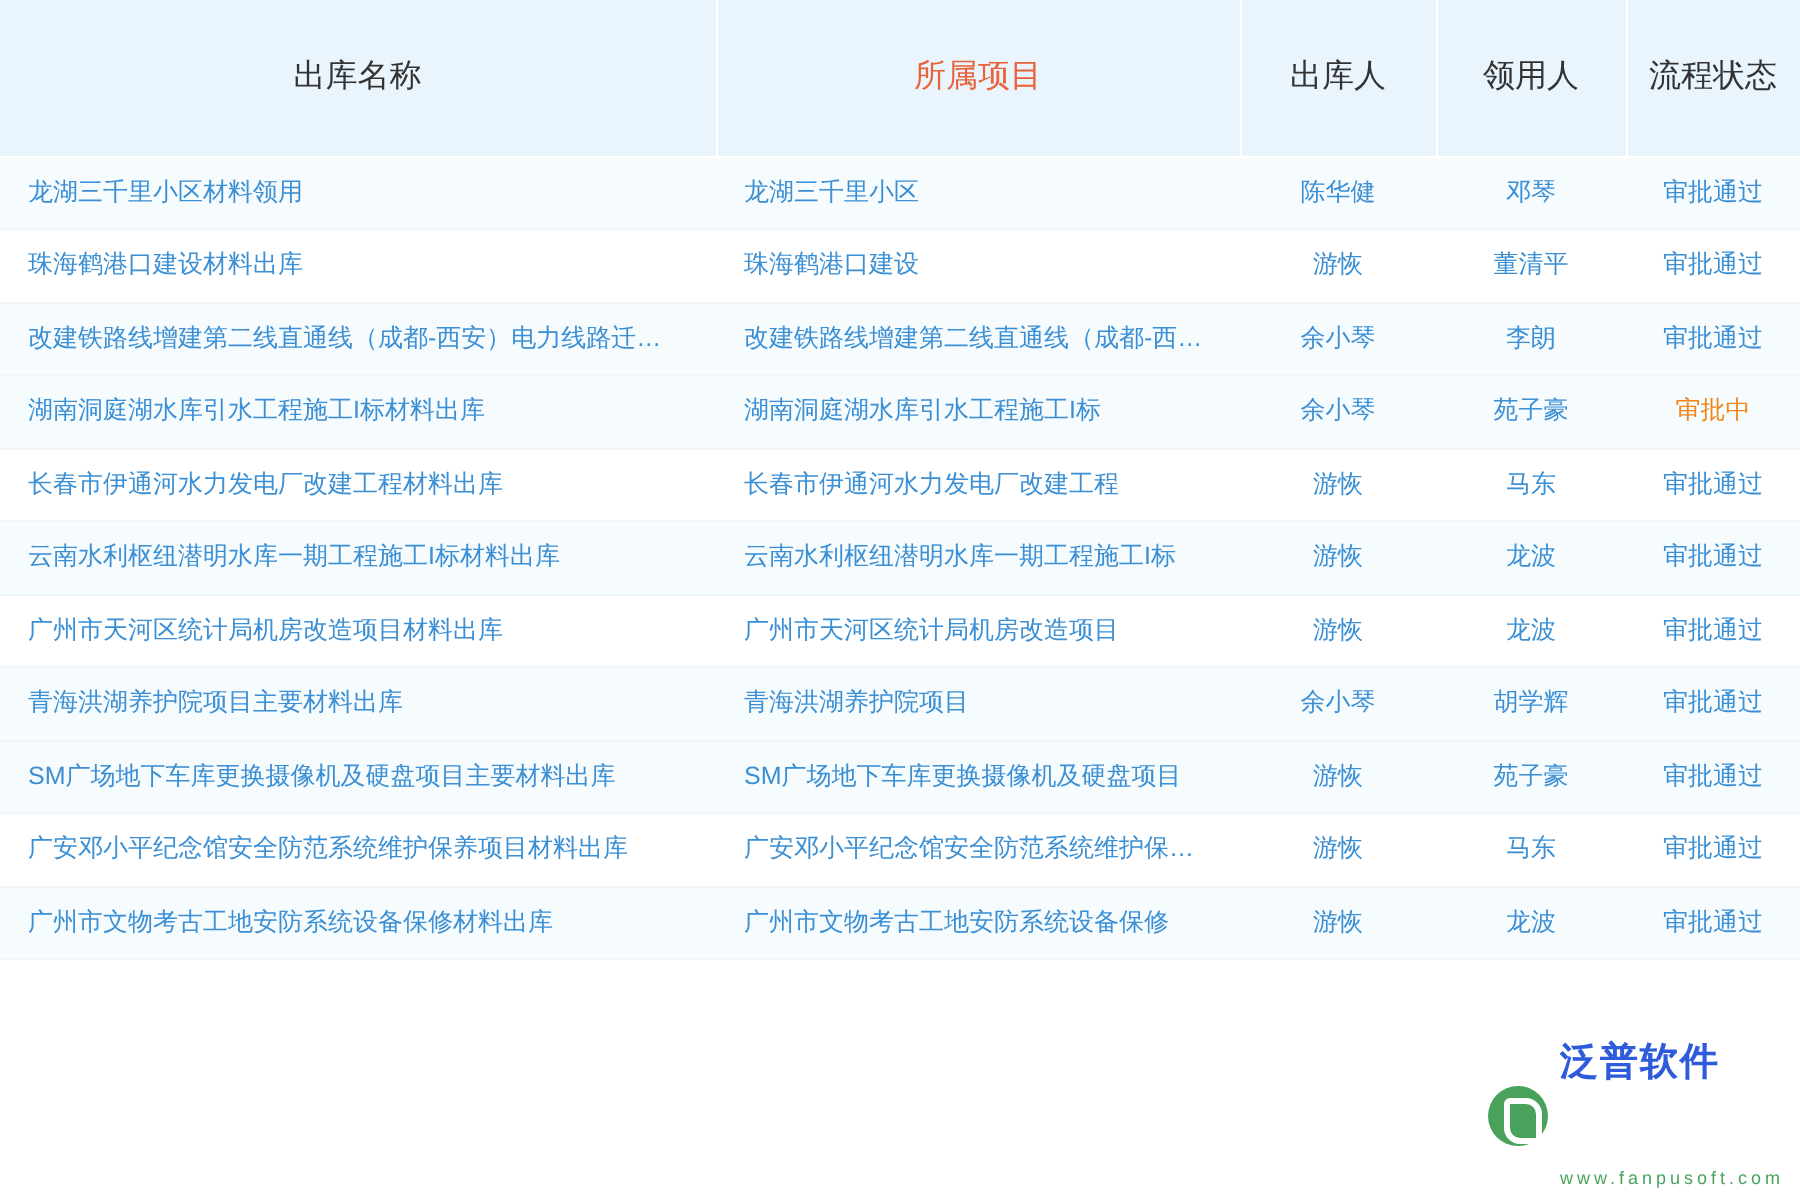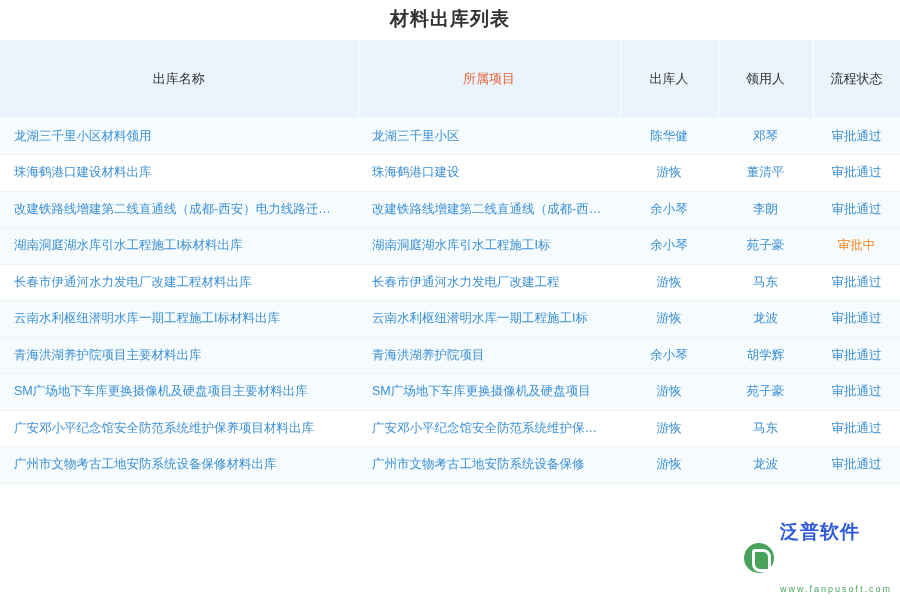--- a/index.html
+++ b/index.html
@@ -24,21 +24,21 @@
     letter-spacing: 1px;
   }
   table.grid {
     width: 900px;
     border-collapse: collapse;
     table-layout: fixed;
   }
   table.grid th {
     background: #eaf4fc;
     color: #333333;
-    font-size: 13px;
+    font-size: 16px;
     font-weight: normal;
     height: 78px;
     border-right: 1px solid #ffffff;
     border-bottom: 1px solid #ffffff;
     text-align: center;
     vertical-align: middle;
     padding: 0 6px;
   }
   table.grid th.accent {
     color: #e8633a;
@@ -115,21 +115,20 @@
     color: #3a9b4e;
     letter-spacing: 2px;
     margin-top: 43px;
   }
 </style>
 </head>
 <body>
 
 <div id="page">
 
-  <div class="page-title">材料出库列表</div>
 
   <table class="grid">
     <colgroup>
       <col class="c0">
         <col class="c1">
         <col class="c2">
         <col class="c3">
         <col class="c4">
     </colgroup>
     <thead>
@@ -177,20 +176,27 @@
         <td class="c-center">马东</td>
         <td class="c-status">审批通过</td>
       </tr>
       <tr class="row-alt">
         <td>云南水利枢纽潜明水库一期工程施工I标材料出库</td>
         <td>云南水利枢纽潜明水库一期工程施工I标</td>
         <td class="c-center">游恢</td>
         <td class="c-center">龙波</td>
         <td class="c-status">审批通过</td>
       </tr>
+      <tr class="row-norm">
+        <td>广州市天河区统计局机房改造项目材料出库</td>
+        <td>广州市天河区统计局机房改造项目</td>
+        <td class="c-center">游恢</td>
+        <td class="c-center">龙波</td>
+        <td class="c-status">审批通过</td>
+      </tr>
       <tr class="row-alt">
         <td>青海洪湖养护院项目主要材料出库</td>
         <td>青海洪湖养护院项目</td>
         <td class="c-center">余小琴</td>
         <td class="c-center">胡学辉</td>
         <td class="c-status">审批通过</td>
       </tr>
       <tr class="row-alt">
         <td>SM广场地下车库更换摄像机及硬盘项目主要材料出库</td>
         <td>SM广场地下车库更换摄像机及硬盘项目</td>

